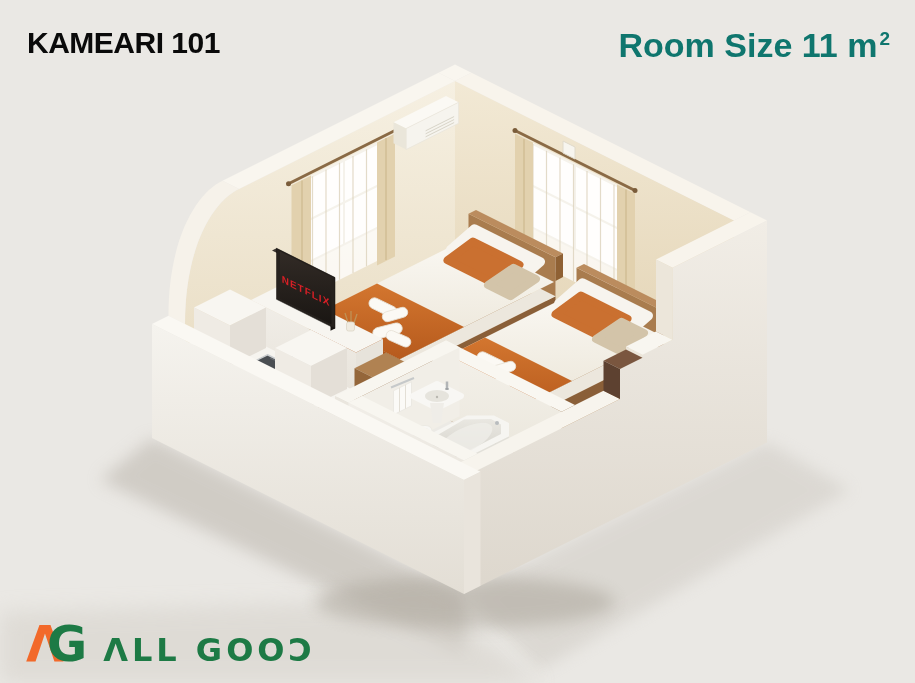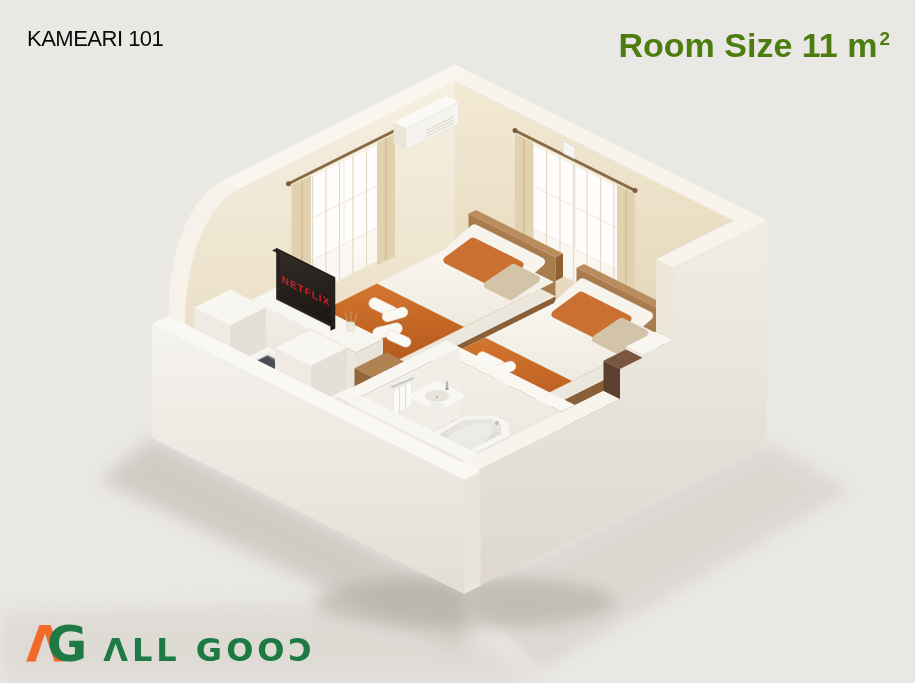--- a/index.html
+++ b/index.html
@@ -1,22 +1,22 @@
 <!DOCTYPE html>
 <html><head>
 <meta charset="utf-8">
 <style>
   html,body{margin:0;padding:0;background:#eae8e4;}
   .stage{position:relative;width:915px;height:683px;margin:0 auto;overflow:hidden;
          background:#eae8e4;font-family:"Liberation Sans",sans-serif;}
   .scene{position:absolute;left:0;top:0;}
-  .title{position:absolute;left:27px;top:26px;font-size:22px;font-weight:normal;
+  .title{position:absolute;left:27px;top:26px;font-size:30px;font-weight:bold;
          letter-spacing:-0.5px;color:#0a0a0a;white-space:nowrap;}
   .size{position:absolute;right:25px;top:26px;font-size:34px;font-weight:bold;
-        color:#4d7c0f;white-space:nowrap;}
+        color:#0f766e;white-space:nowrap;}
   .size .sup{font-size:19px;position:relative;top:-12px;margin-left:2px;}
   .logo{position:absolute;left:26px;bottom:14px;display:flex;align-items:baseline;
         font-family:"DejaVu Sans",sans-serif;white-space:nowrap;}
   .mono-a{font-size:49px;font-weight:bold;color:#f2692a;line-height:1;}
   .mono-g{font-size:49px;font-weight:bold;color:#1d7a45;margin-left:-17px;line-height:1;}
   .word1{margin-left:16px;font-size:32px;font-weight:bold;color:#1d7a45;letter-spacing:4px;text-align:center;}
   .word2{margin-left:10px;font-size:32px;font-weight:bold;color:#f2692a;letter-spacing:4px;}
 </style>
 </head>
 <body>

